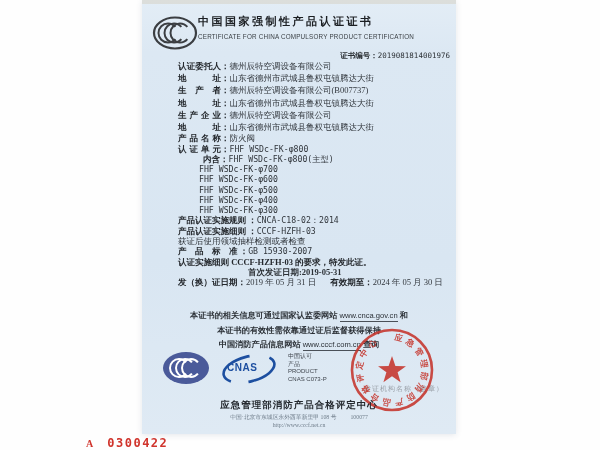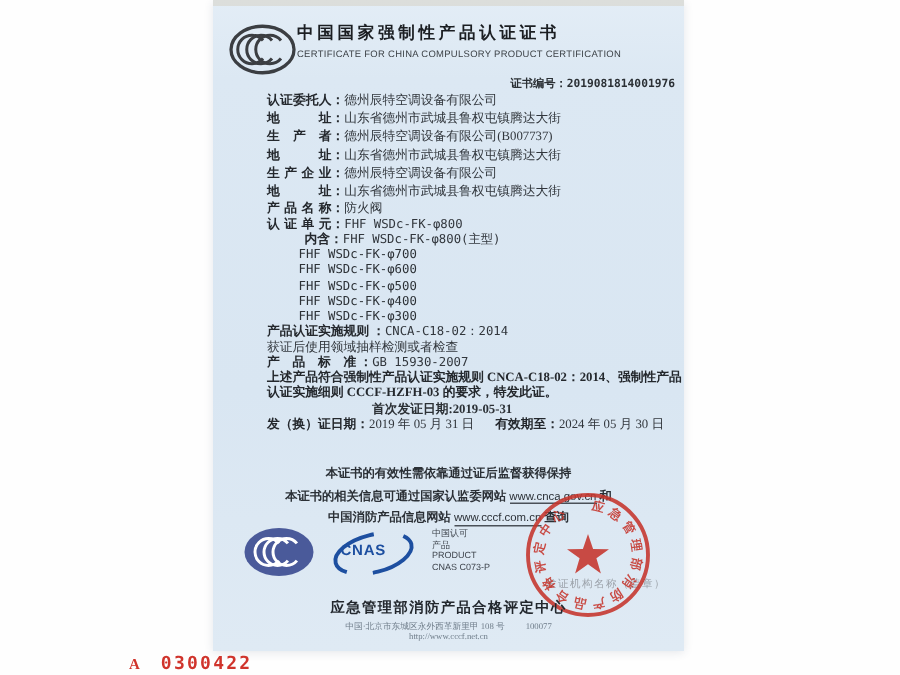--- a/index.html
+++ b/index.html
@@ -17,21 +17,21 @@
   .paper-top-strip{position:absolute;left:0;top:0;width:100%;height:4px;background:#d9dad4;opacity:.8;}
 
   
   .ccc-outline{position:absolute;left:10px;top:15px;}
   .head{position:absolute;left:56px;top:14px;width:252px;}
   .title{font-family:"Liberation Sans","DejaVu Sans",sans-serif;font-weight:bold;
     font-size:11px;letter-spacing:2.5px;color:#1b1e22;white-space:nowrap;}
   .subtitle{margin-top:4px;font-family:"Liberation Sans","DejaVu Sans",sans-serif;
     font-size:6.3px;letter-spacing:.2px;color:#3c4146;white-space:nowrap;}
   .certno{position:absolute;right:6px;top:51px;font-size:7.5px;font-weight:bold;color:#2b3035;white-space:nowrap;}
-  .certno .mono{font-weight:bold;text-align:center;}
+  .certno .mono{font-weight:normal;text-align:center;}
 
   .mono{font-family:"DejaVu Sans Mono","Liberation Mono",monospace;}
 
   
   .body{position:absolute;left:36px;top:60px;width:274px;font-size:8.5px;line-height:12.2px;white-space:nowrap;}
   .row .lab,.b{font-weight:bold;color:#24282d;}
   .jlab{display:inline-block;width:43px;text-align:justify;text-align-last:justify;vertical-align:bottom;}
   .row .val{color:#31363c;}
   .tight{line-height:10.2px;}
   .mid{line-height:10.4px;}
@@ -108,37 +108,37 @@
       <div class="row mid"><span class="lab jlab">认证单元</span><span class="lab">：</span><span class="val code">FHF WSDc-FK-φ800</span></div>
 
       <div class="row tight"><span class="lab contains-label">内含：</span><span class="val code">FHF WSDc-FK-φ800(主型)</span></div>
       <div class="row tight model-line code">FHF WSDc-FK-φ700</div>
       <div class="row tight model-line code">FHF WSDc-FK-φ600</div>
       <div class="row tight model-line code">FHF WSDc-FK-φ500</div>
       <div class="row tight model-line code">FHF WSDc-FK-φ400</div>
       <div class="row tight model-line code">FHF WSDc-FK-φ300</div>
 
       <div class="row mid"><span class="lab">产品认证实施规则 ：</span><span class="val code">CNCA-C18-02：2014</span></div>
+      <div class="row mid"><span class="lab">产品认证实施细则 ：</span><span class="val code">CCCF-HZFH-03</span></div>
 
       <div class="row tight"><span class="val">获证后使用领域抽样检测或者检查</span></div>
 
       <div class="row mid"><span class="lab">产　品　标　准 ：</span><span class="val code">GB 15930-2007</span></div>
 
-      <div class="row tight b">上述产品符合强制性产品认证实施规则 CNCA-C18-02：2014、强制性产品</div>
       <div class="row tight b">认证实施细则 CCCF-HZFH-03 的要求，特发此证。</div>
 
       <div class="row mid first-issue">首次发证日期:2019-05-31</div>
       <div class="row mid">
         <span class="lab">发（换）证日期：</span><span class="val">2019 年 05 月 31 日</span><span class="lab gap-left">有效期至：</span><span class="val">2024 年 05 月 30 日</span>
       </div>
     </div>
 
     <div class="notice">
+      <div><span>本证书的相关信息可通过国家认监委网站 </span><span class="url">www.cnca.gov.cn</span><span> 和</span></div>
       <div>本证书的有效性需依靠通过证后监督获得保持</div>
-      <div><span>本证书的相关信息可通过国家认监委网站 </span><span class="url">www.cnca.gov.cn</span><span> 和</span></div>
       <div><span>中国消防产品信息网站 </span><span class="url">www.cccf.com.cn</span><span> 查询</span></div>
     </div>
 
     <svg class="ccc-filled" width="48" height="34" viewBox="0 0 48 34">
       <ellipse cx="24" cy="17" rx="23" ry="16" fill="var(--ccc-logo-blue,#4a5a9a)"></ellipse>
       <circle cx="17" cy="17" r="9" fill="none" stroke="#ffffff" stroke-width="2" pathLength="100" stroke-dasharray="78 22" stroke-dashoffset="89"></circle>
       <circle cx="23" cy="17" r="9" fill="none" stroke="#ffffff" stroke-width="2" pathLength="100" stroke-dasharray="78 22" stroke-dashoffset="89"></circle>
       <circle cx="29" cy="17" r="9" fill="none" stroke="#ffffff" stroke-width="2" pathLength="100" stroke-dasharray="78 22" stroke-dashoffset="89"></circle>
     </svg>
 

